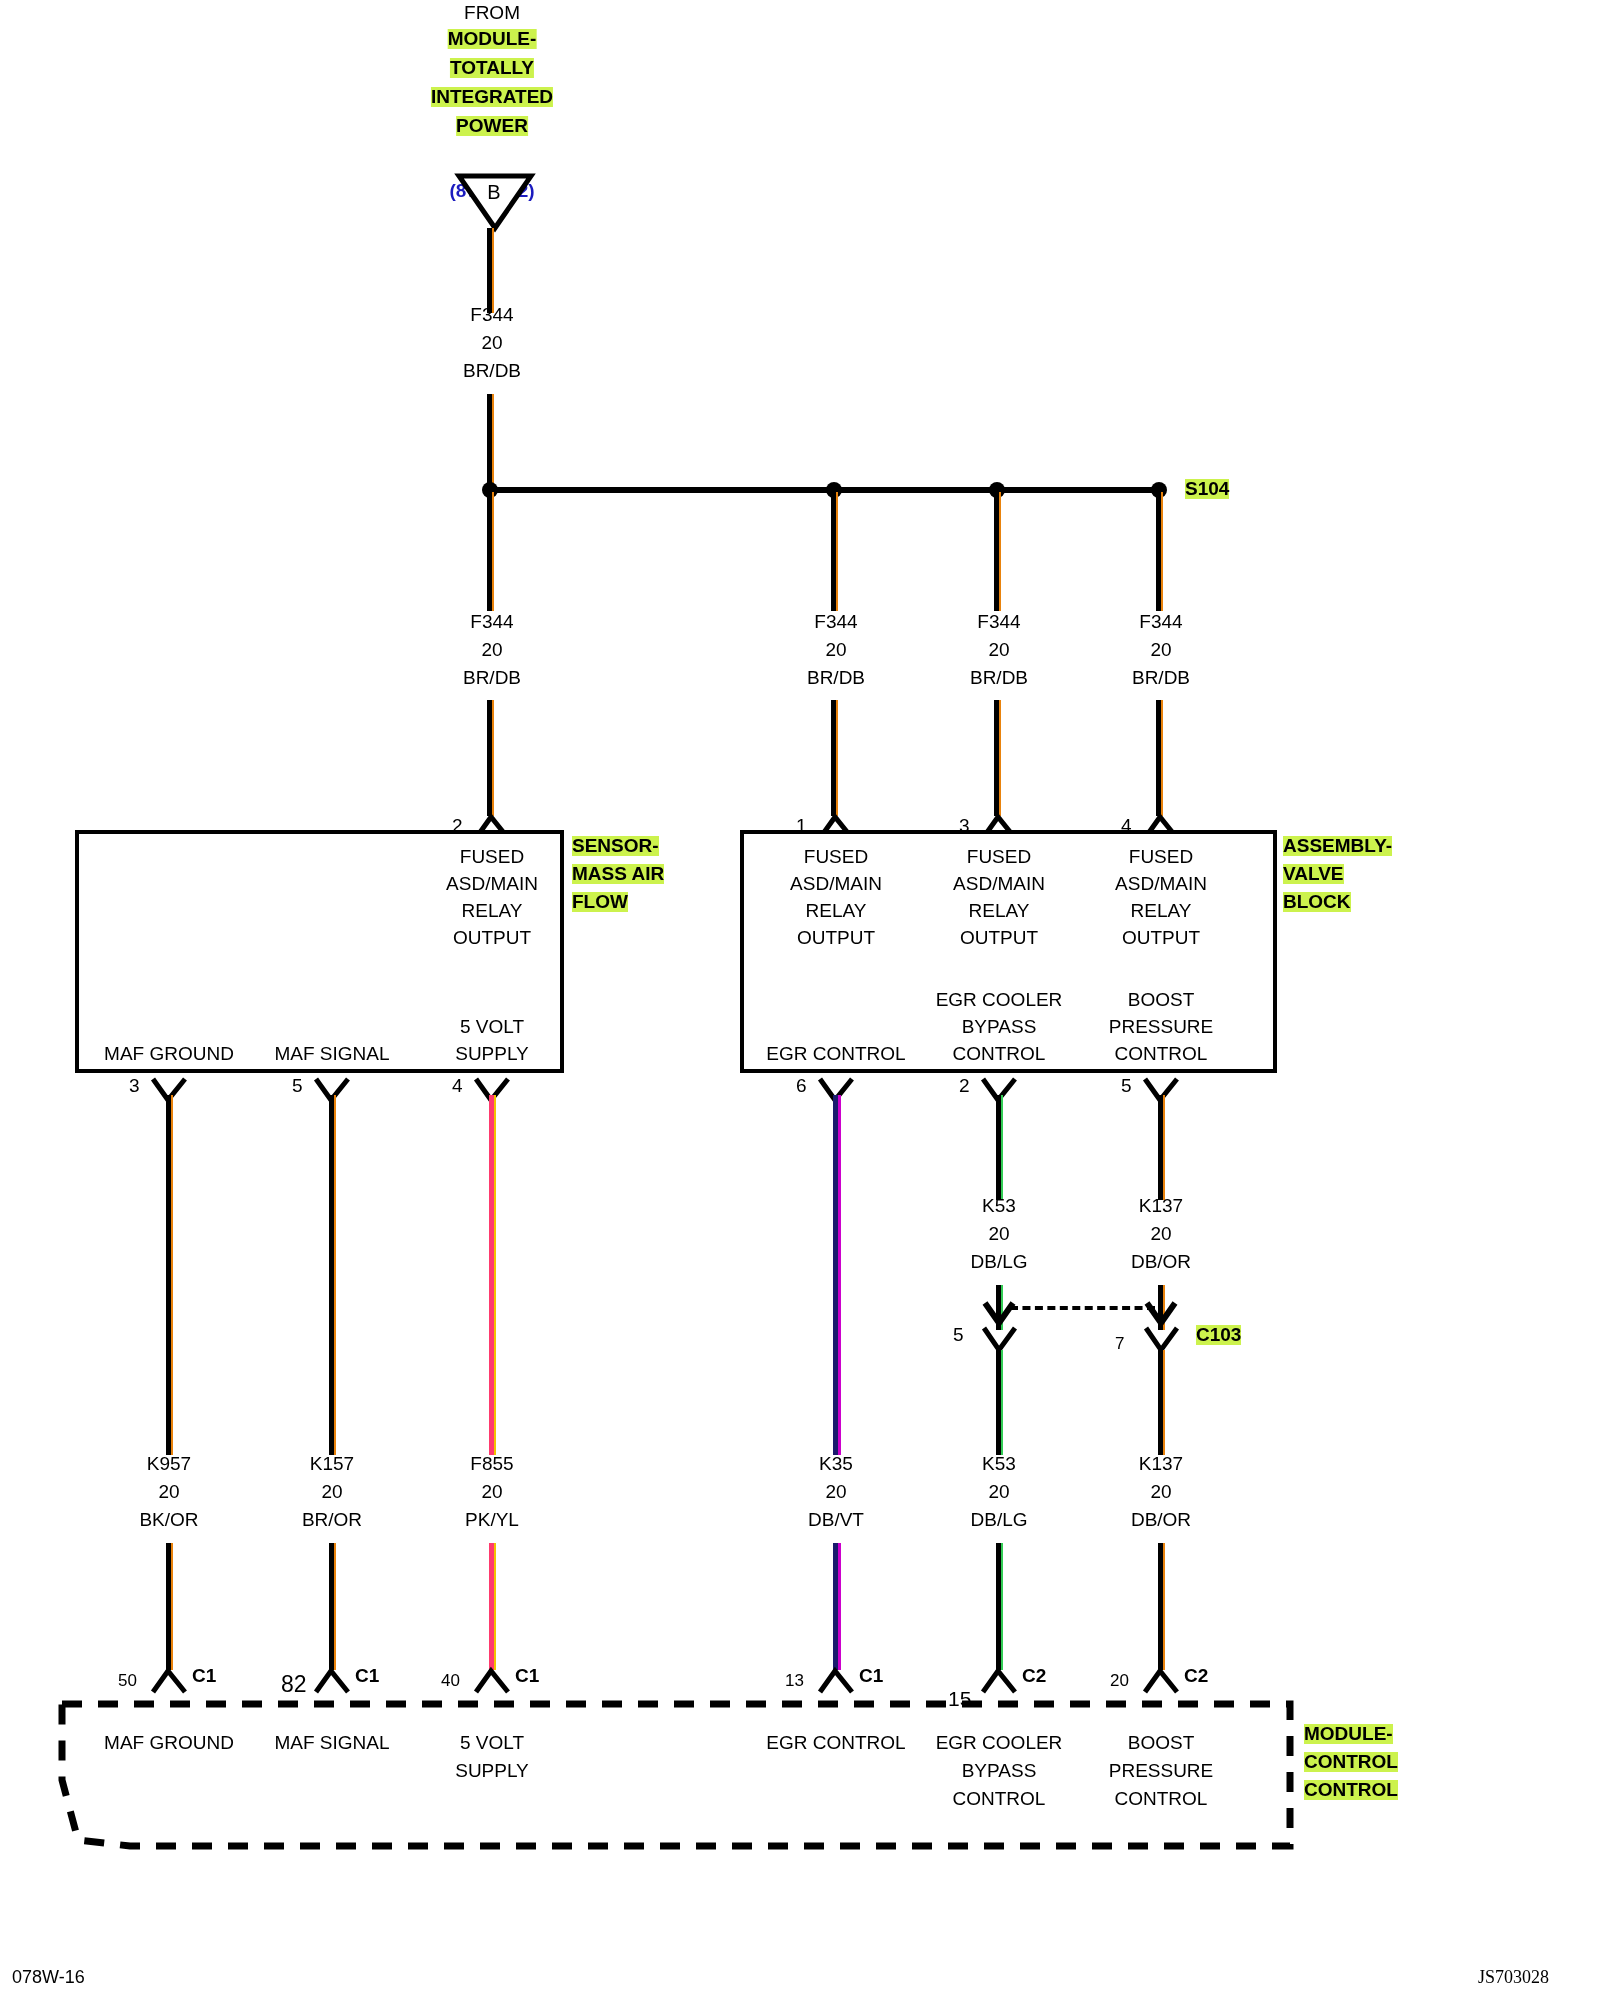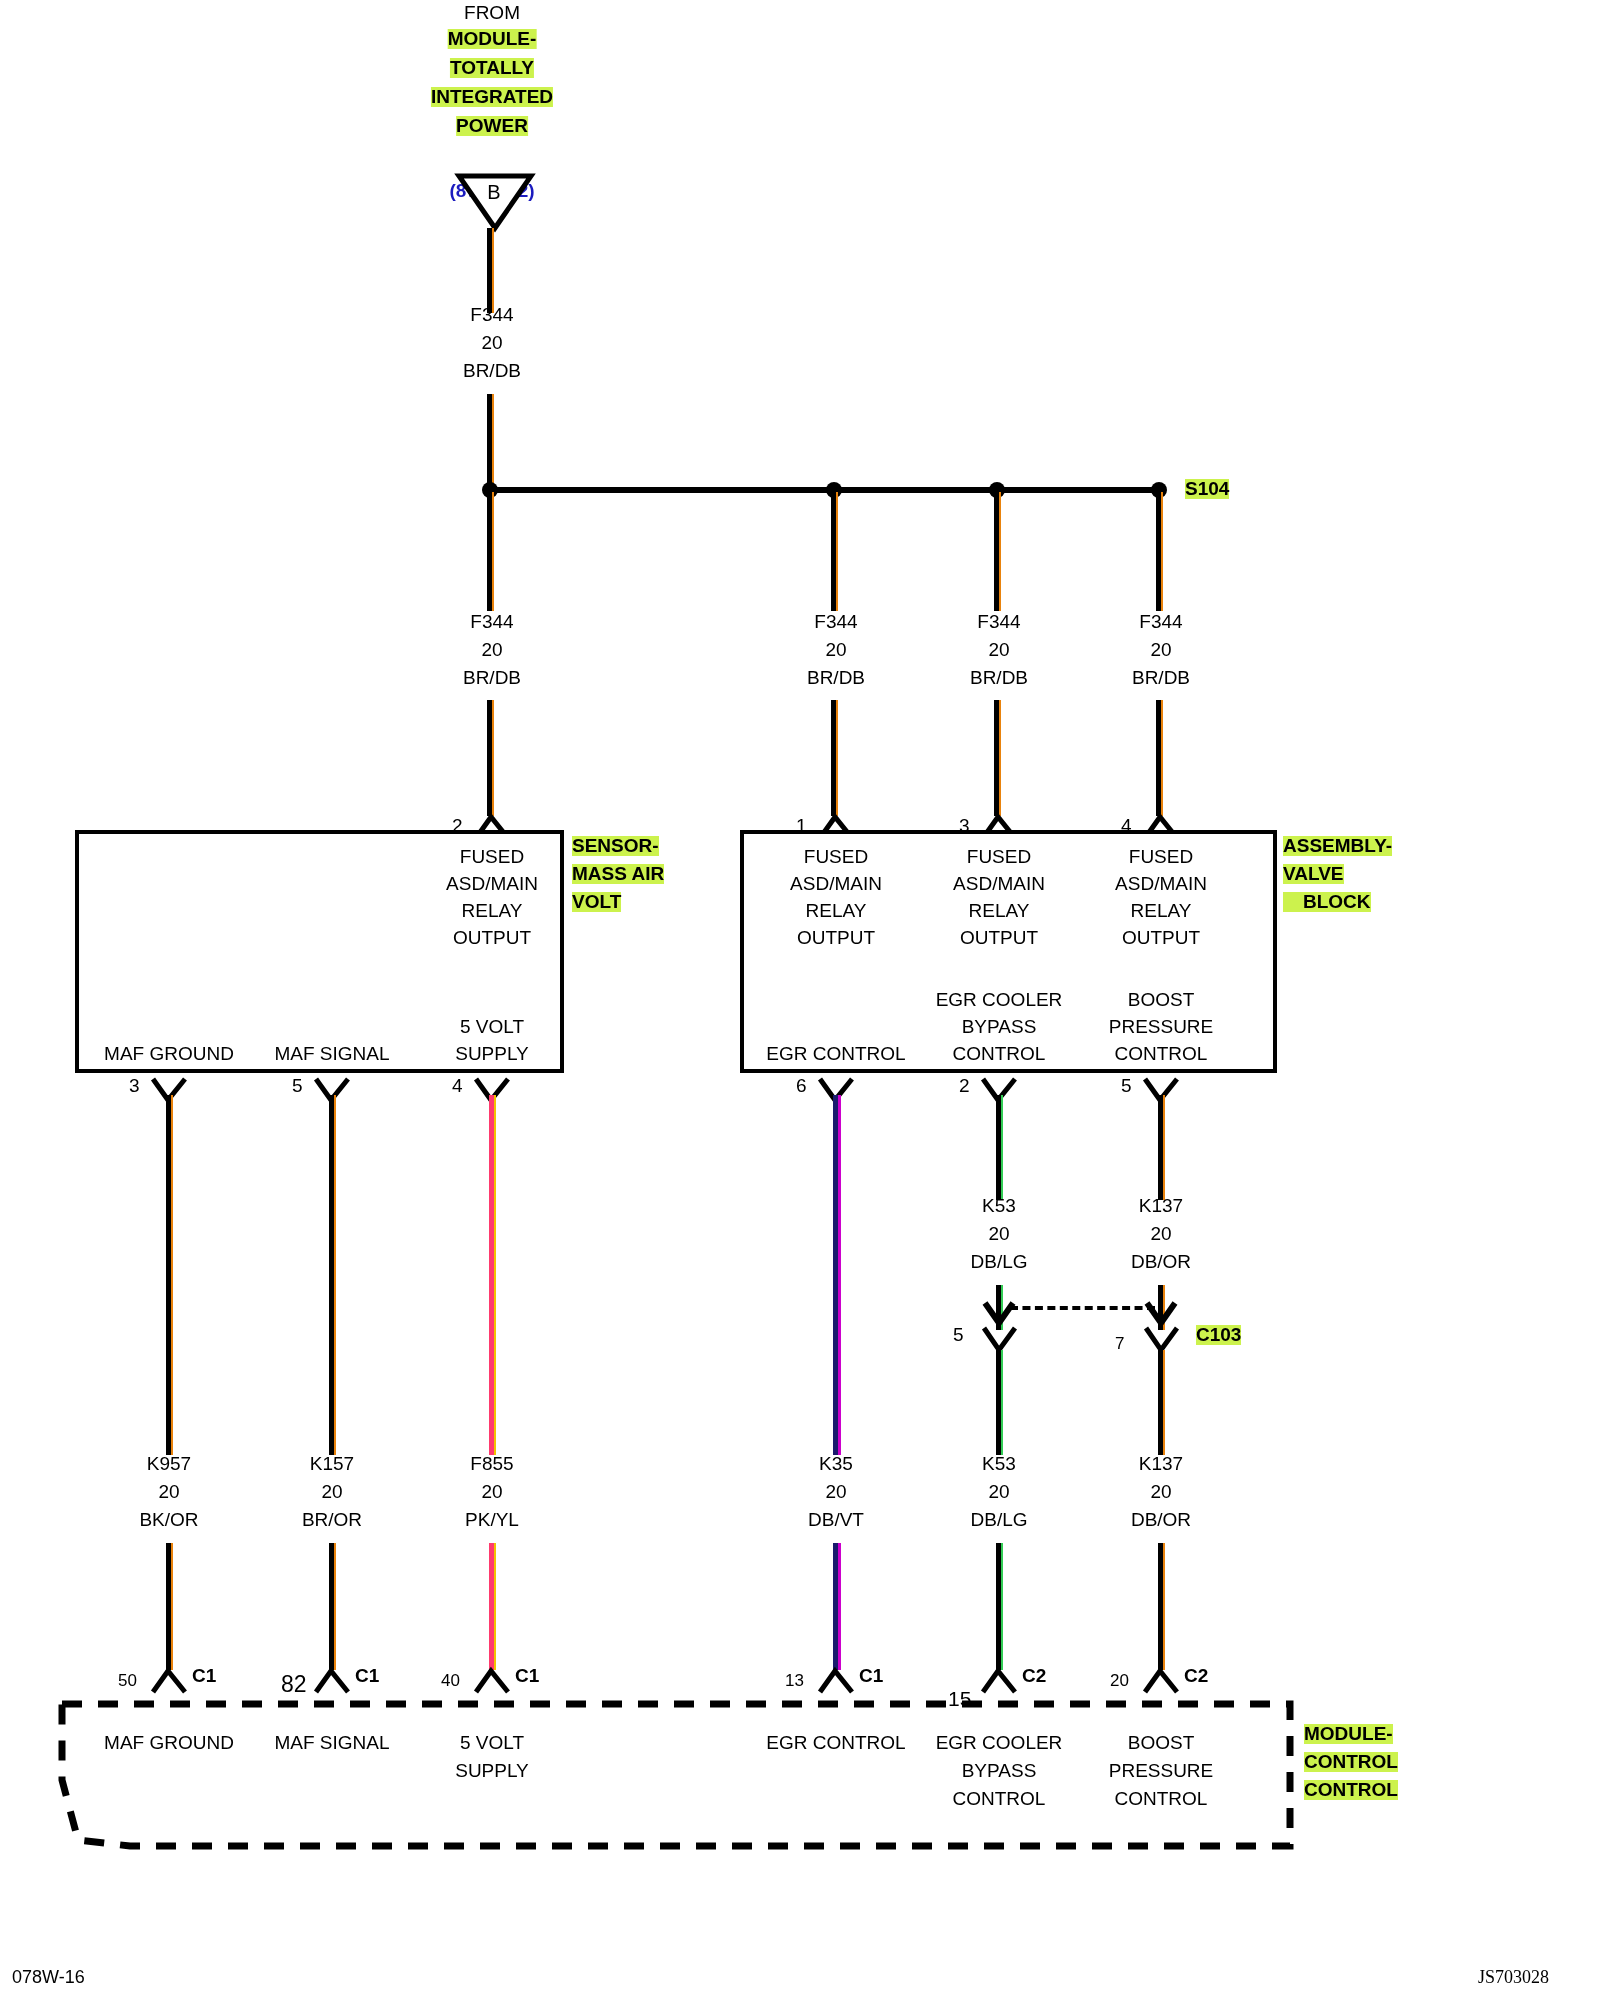--- a/index.html
+++ b/index.html
@@ -104,21 +104,21 @@
   <div class="t tc" style="left:492px;top:874px;">ASD/MAIN</div>
   <div class="t tc" style="left:492px;top:901px;">RELAY</div>
   <div class="t tc" style="left:492px;top:928px;">OUTPUT</div>
   <div class="t tc" style="left:492px;top:1017px;">5 VOLT</div>
   <div class="t tc" style="left:492px;top:1044px;">SUPPLY</div>
   <div class="t tc" style="left:169px;top:1044px;">MAF GROUND</div>
   <div class="t tc" style="left:332px;top:1044px;">MAF SIGNAL</div>
 
   <div class="t hl" style="left:572px;top:836px;">SENSOR-</div>
   <div class="t hl" style="left:572px;top:864px;">MASS AIR</div>
-  <div class="t hl" style="left:572px;top:892px;">VOLT</div>
+  <div class="t hl" style="left:572px;top:892px;">FLOW</div>
 
   <svg style="left:149px;top:1076px;width:42px;height:26px;">
     <polyline points="4,3 19,24 36,3" fill="none" stroke="#000" stroke-width="5"></polyline>
   </svg>
   <div class="t" style="left:129px;top:1076px;">3</div>
   <svg style="left:312px;top:1076px;width:42px;height:26px;">
     <polyline points="4,3 19,24 36,3" fill="none" stroke="#000" stroke-width="5"></polyline>
   </svg>
   <div class="t" style="left:292px;top:1076px;">5</div>
   <svg style="left:472px;top:1076px;width:42px;height:26px;">
@@ -145,21 +145,21 @@
   <div class="t tc" style="left:1161px;top:847px;">FUSED</div>
   <div class="t tc" style="left:1161px;top:874px;">ASD/MAIN</div>
   <div class="t tc" style="left:1161px;top:901px;">RELAY</div>
   <div class="t tc" style="left:1161px;top:928px;">OUTPUT</div>
   <div class="t tc" style="left:1161px;top:990px;">BOOST</div>
   <div class="t tc" style="left:1161px;top:1017px;">PRESSURE</div>
   <div class="t tc" style="left:1161px;top:1044px;">CONTROL</div>
 
   <div class="t hl" style="left:1283px;top:836px;">ASSEMBLY-</div>
   <div class="t hl" style="left:1283px;top:864px;">VALVE</div>
-  <div class="t hl" style="left:1283px;top:892px;padding-left:20px;">BLOCK</div>
+  <div class="t hl" style="left:1283px;top:892px;">BLOCK</div>
 
   <svg style="left:816px;top:1076px;width:42px;height:26px;">
     <polyline points="4,3 19,24 36,3" fill="none" stroke="#000" stroke-width="5"></polyline>
   </svg>
   <div class="t" style="left:796px;top:1076px;">6</div>
   <svg style="left:979px;top:1076px;width:42px;height:26px;">
     <polyline points="4,3 19,24 36,3" fill="none" stroke="#000" stroke-width="5"></polyline>
   </svg>
   <div class="t" style="left:959px;top:1076px;">2</div>
   <svg style="left:1141px;top:1076px;width:42px;height:26px;">

